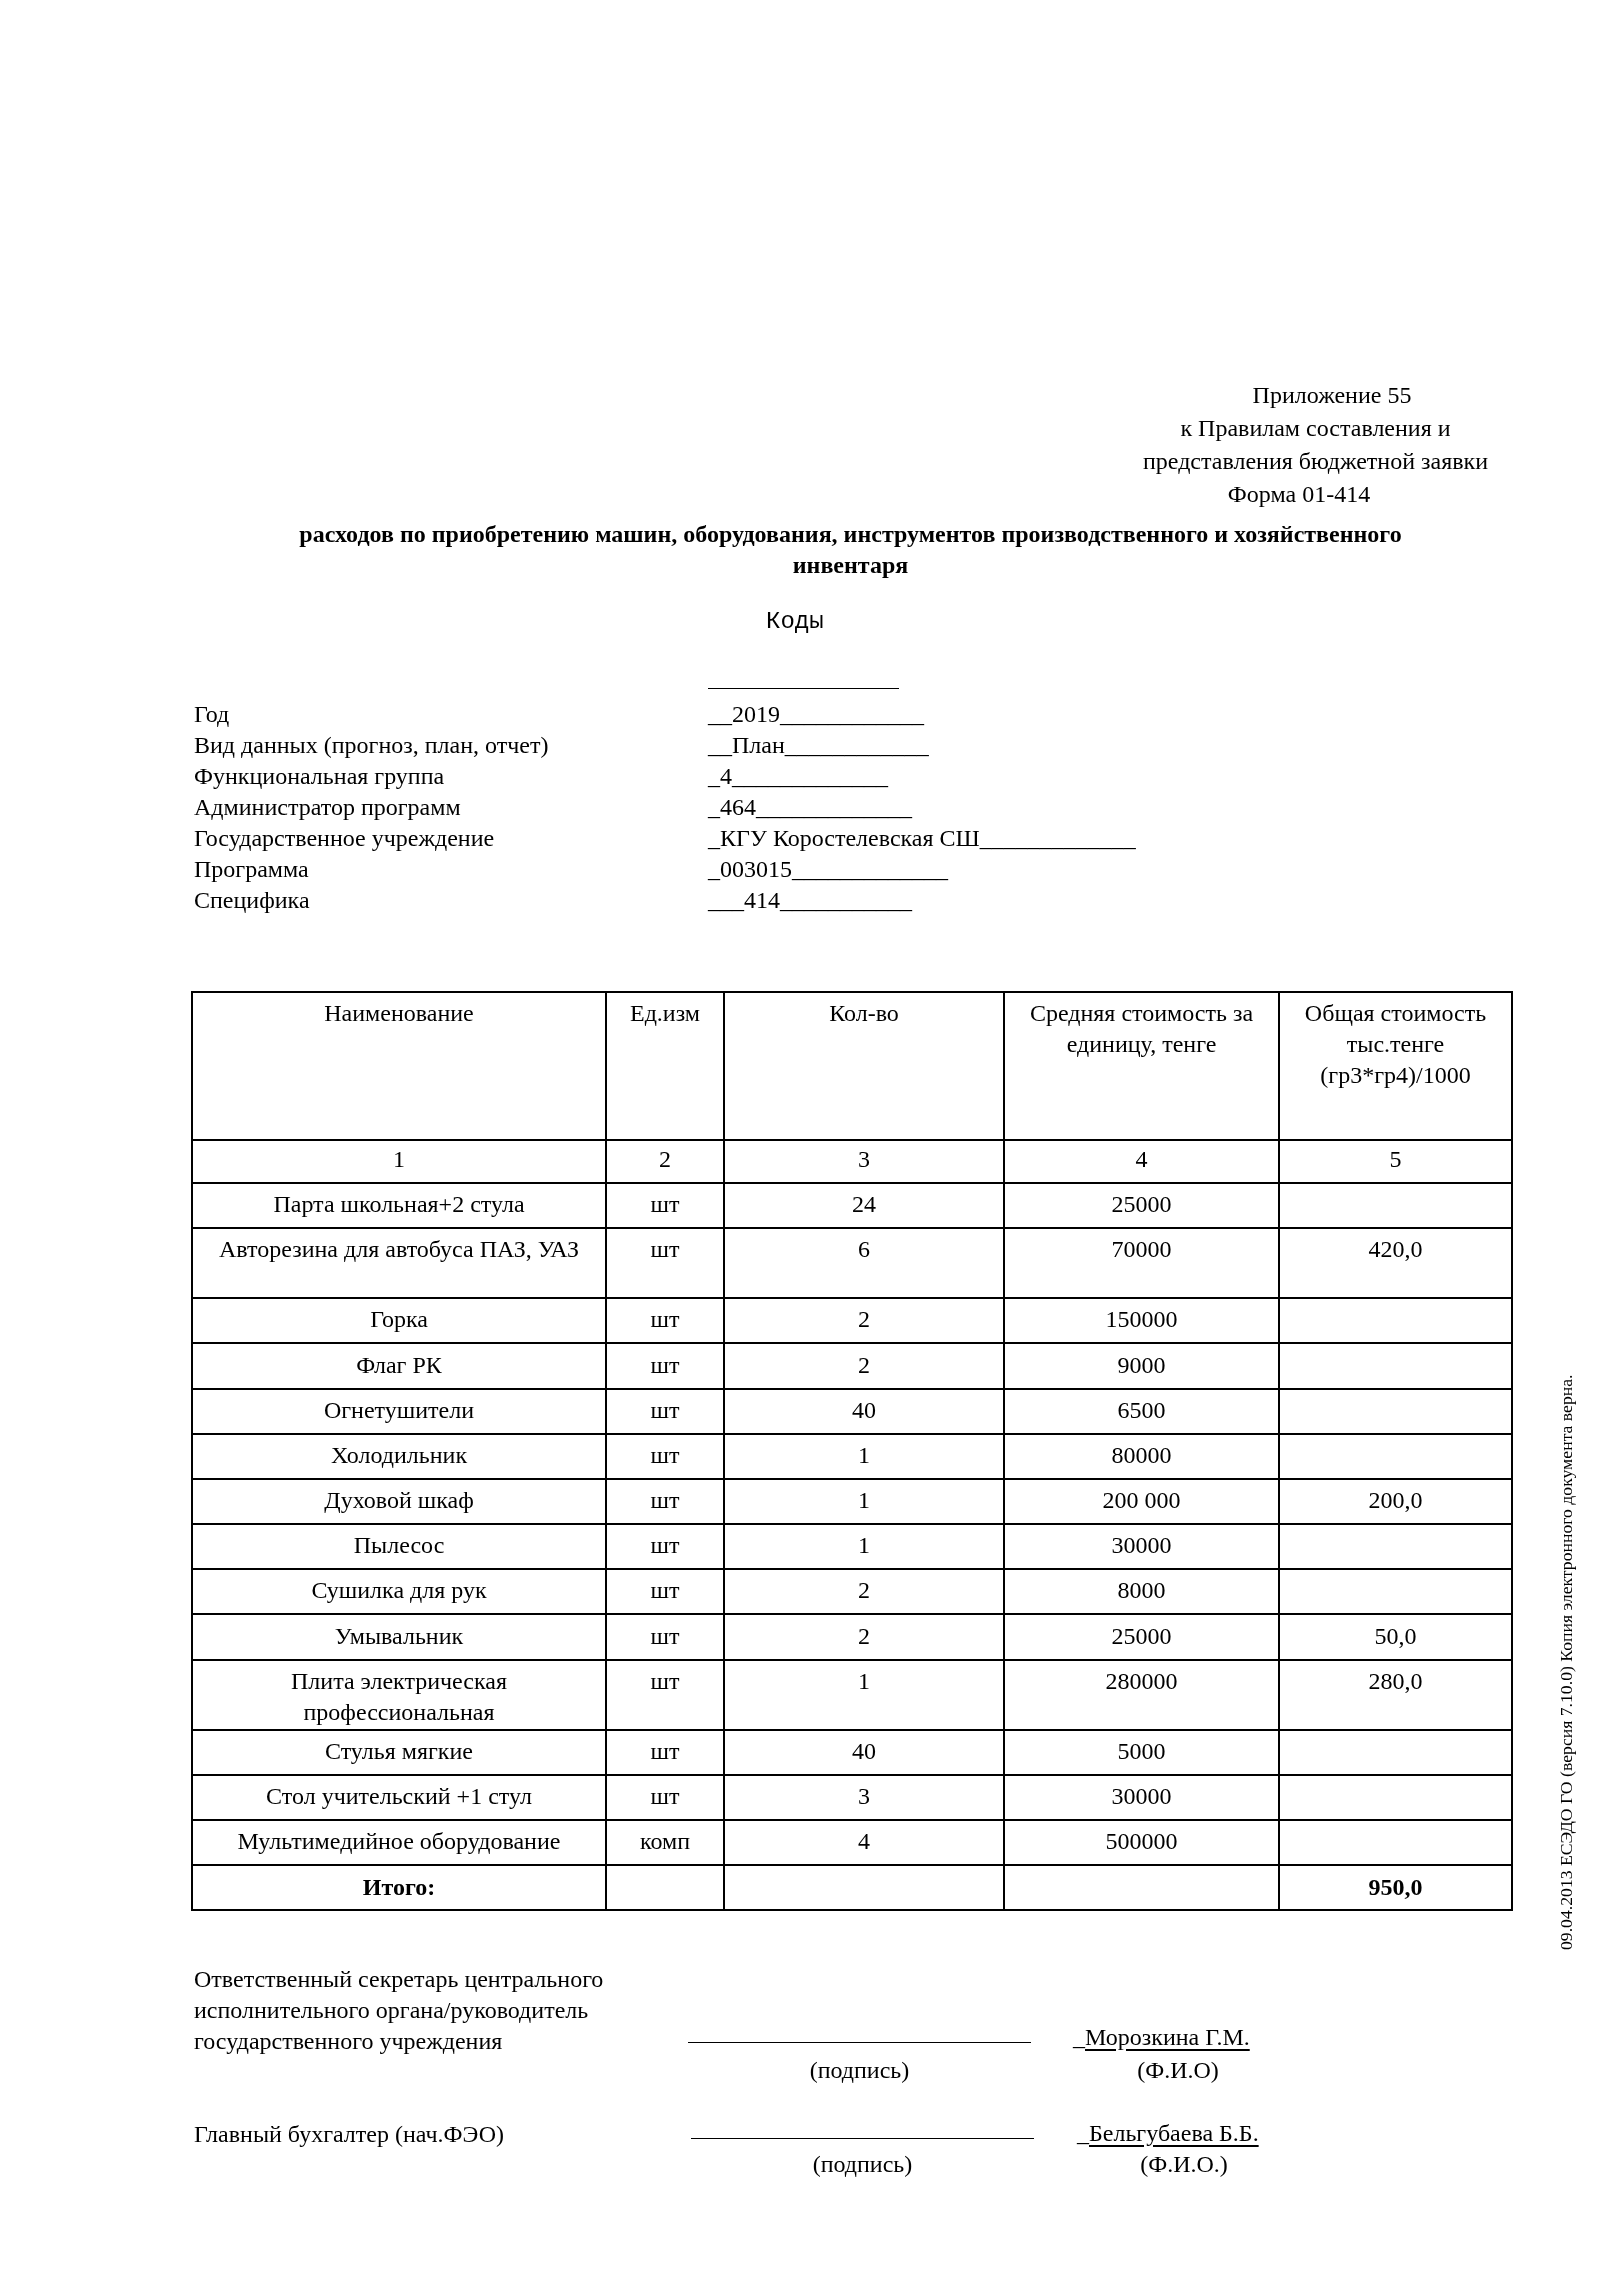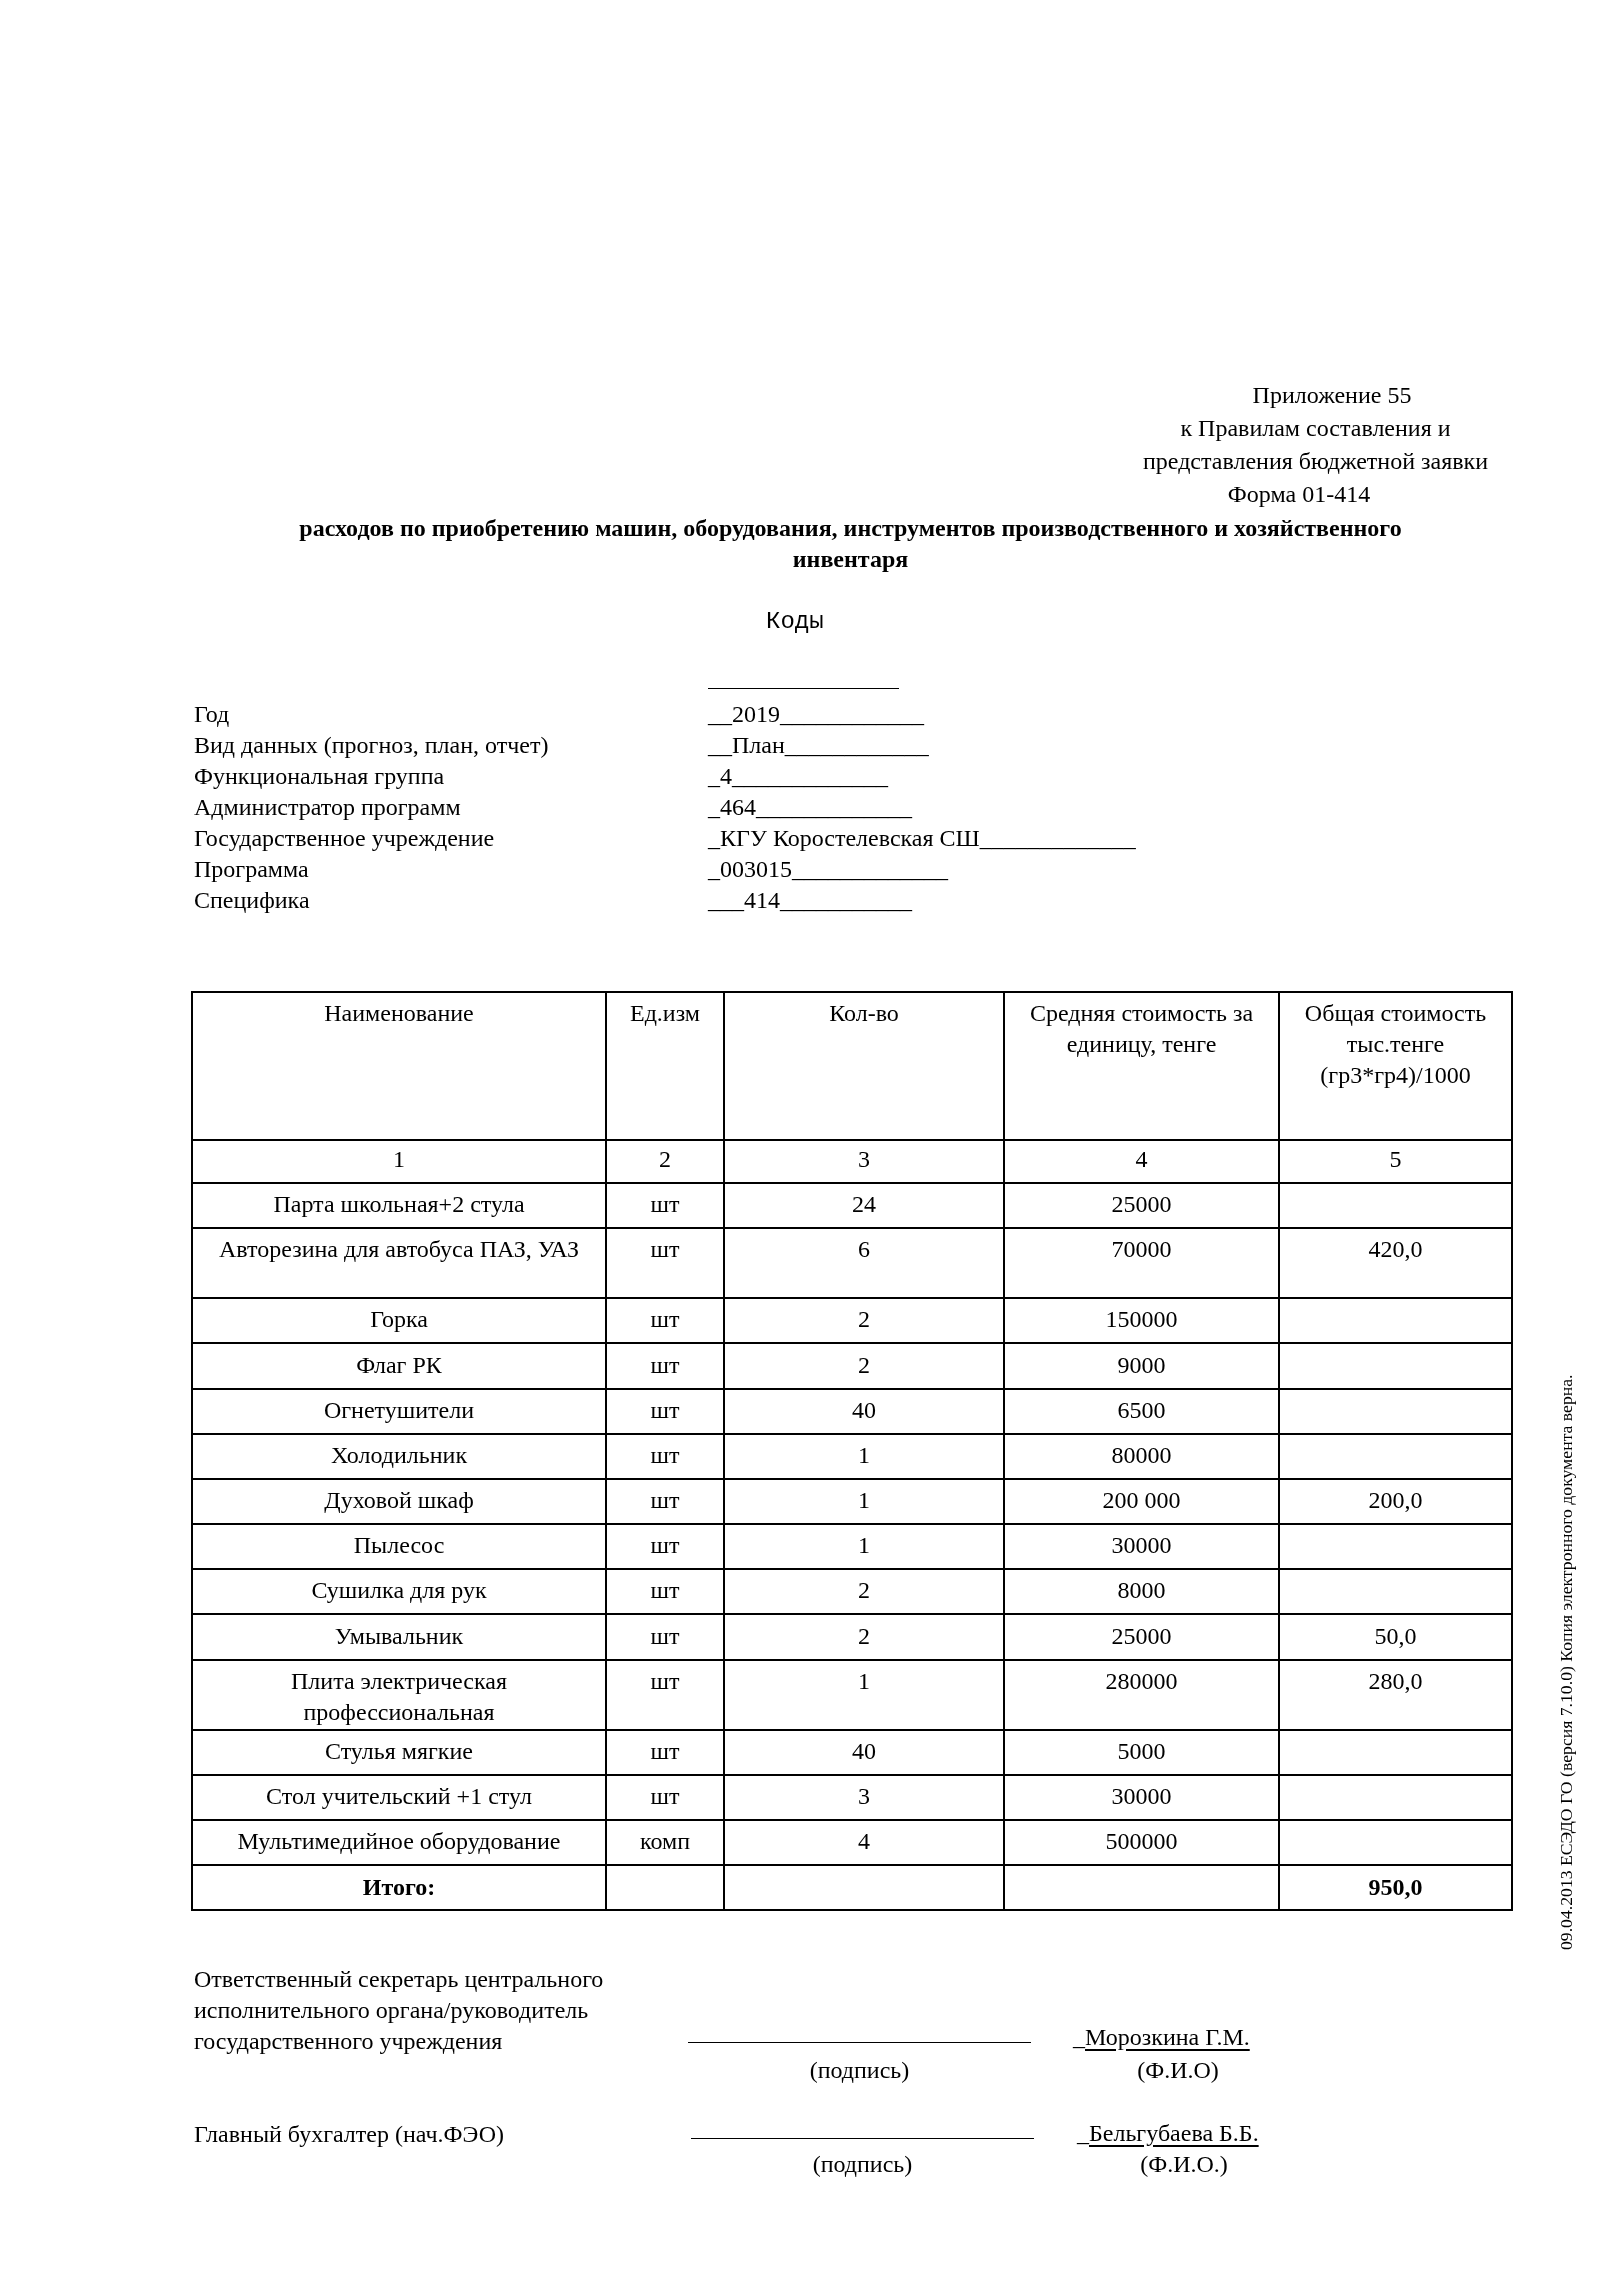--- a/index.html
+++ b/index.html
@@ -54,21 +54,21 @@
 <body>
 
 <div class="abs appendix">
   <div style="padding-left:33px;">Приложение 55</div>
   <div>к Правилам составления и</div>
   <div>представления бюджетной заявки</div>
   <div style="padding-right:33px;">Форма 01-414</div>
 </div>
 
 <div class="abs title" style="top:508px;">
-  <div style="margin-top:5px;">расходов по приобретению машин, оборудования, инструментов производственного и хозяйственного</div>
+  <div style="margin-top:11px;">расходов по приобретению машин, оборудования, инструментов производственного и хозяйственного</div>
   <div>инвентаря</div>
 </div>
 
 <div class="abs codes-label">Коды</div>
 <div class="abs codes-rule"></div>
 
 <div class="abs meta">
   <div class="meta-row">
     <span class="k">Год</span>
     <span class="v">__2019____________</span>

